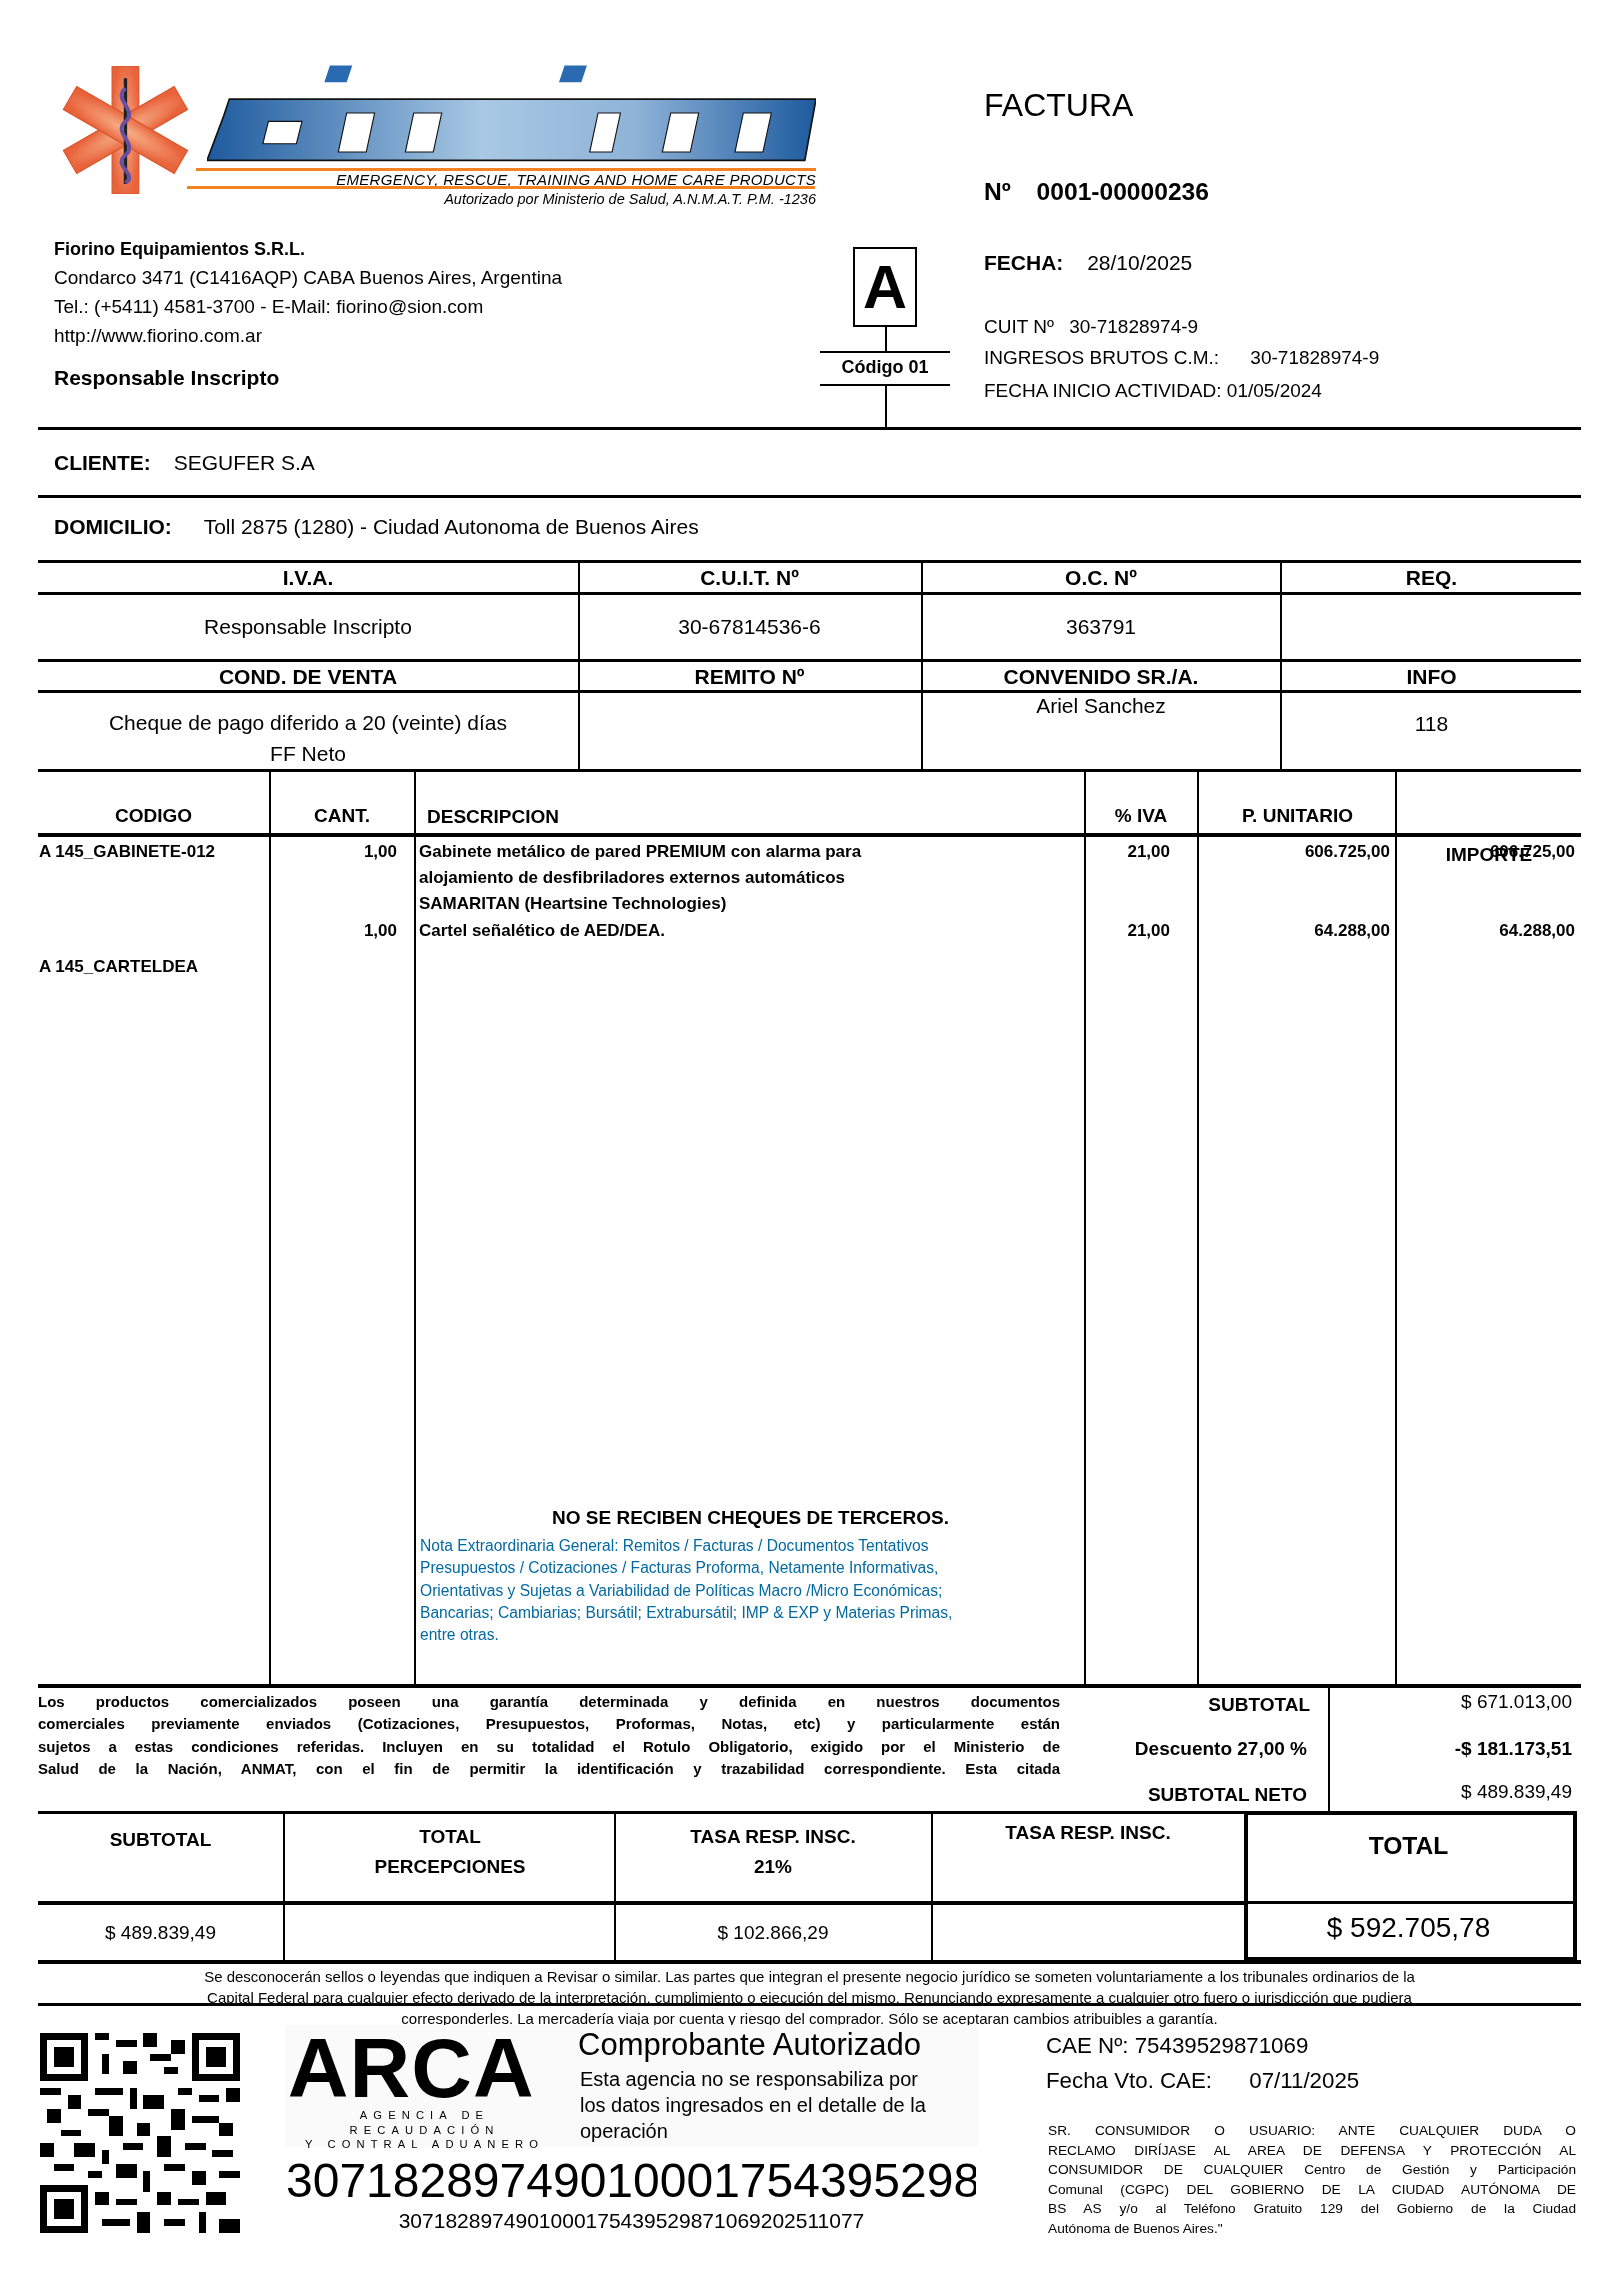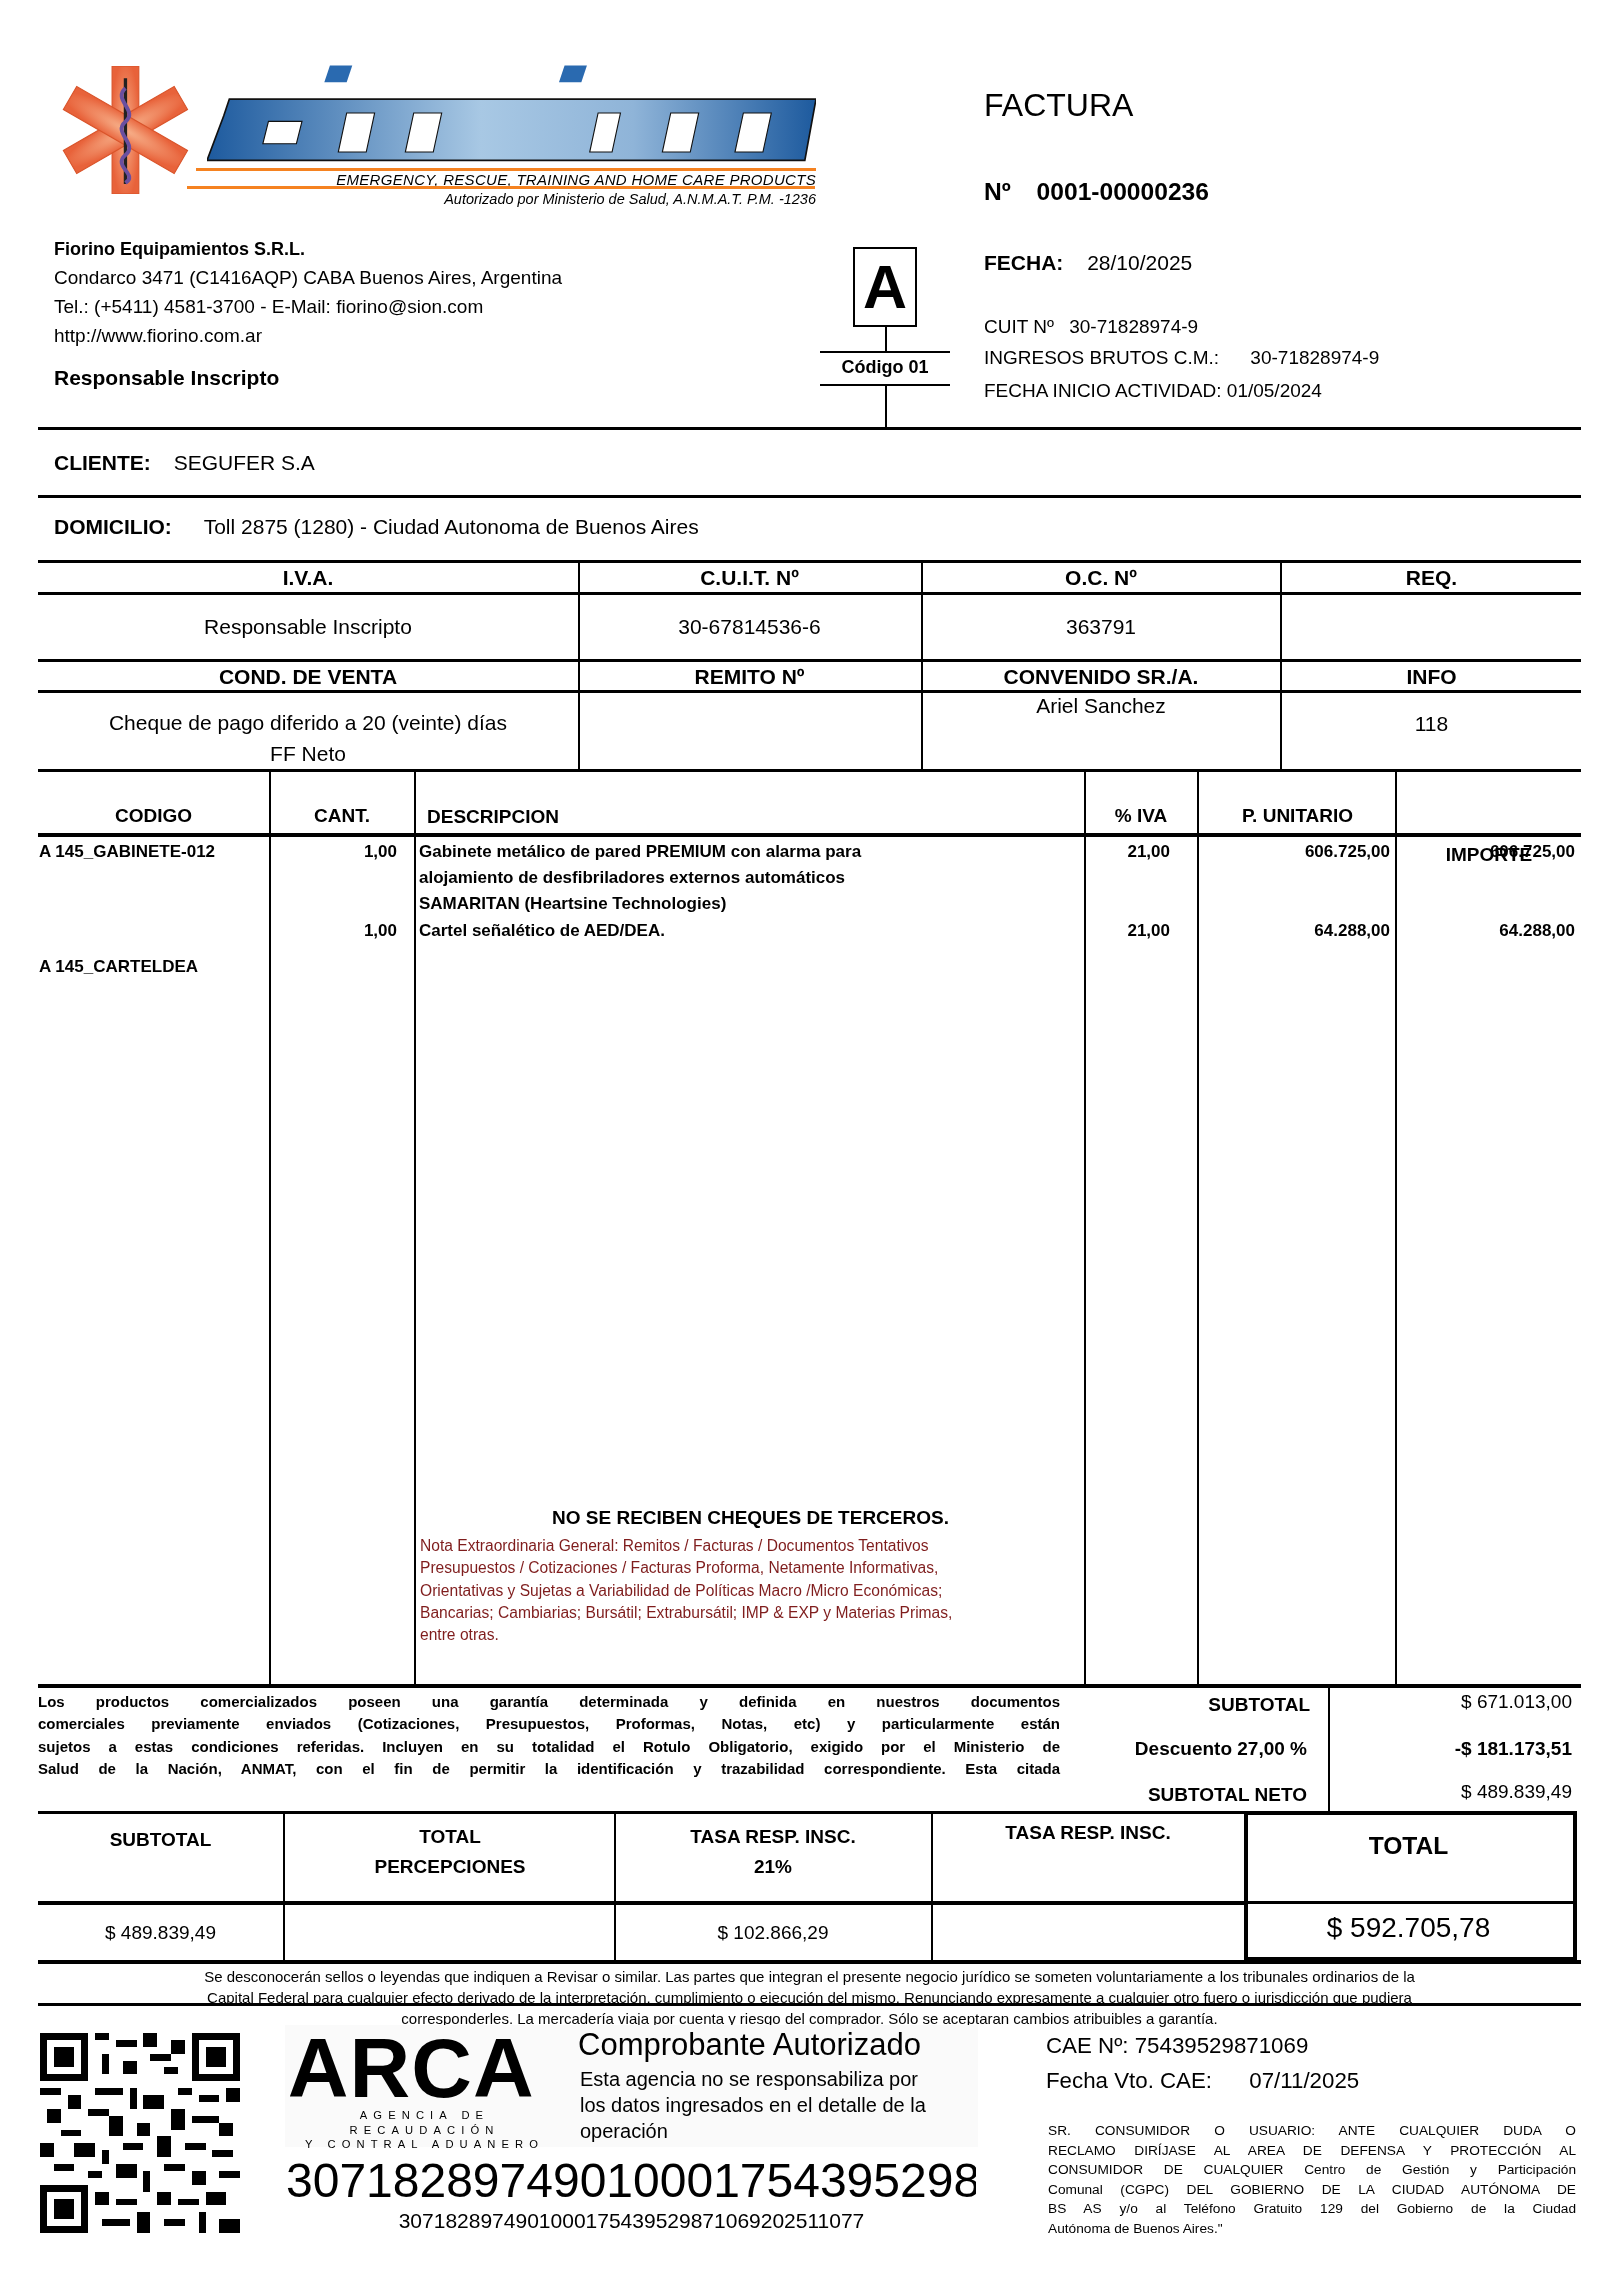--- a/index.html
+++ b/index.html
@@ -18,21 +18,21 @@
   #logo .line1{position:absolute;left:140px;top:108px;width:620px;height:3.4px;background:#f58220;}
   #logo .line2{position:absolute;left:131px;top:126px;width:628px;height:3.4px;background:#f58220;}
   #logo .tag{position:absolute;right:0;top:111px;font-size:15px;font-style:italic;letter-spacing:0.3px;white-space:nowrap;}
   #logo .auth{position:absolute;right:0;top:131px;font-size:14.5px;font-style:italic;white-space:nowrap;}
   .f38{font-size:21px;}
   .f34{font-size:19px;}
   .f32{font-size:18px;}
 
   .cell{position:absolute;display:flex;align-items:center;justify-content:center;text-align:center;}
   .item{position:absolute;font-size:17px;font-weight:bold;line-height:26px;}
-  .blue{color:#7f1d1d;}
+  .blue{color:#0369a1;}
   .just{text-align:justify;text-align-last:justify;}
 </style>
 </head>
 <body>
 
 <div id="logo" class="abs">
   <svg class="star" viewBox="0 0 250 230">
     <defs>
       <radialGradient id="sg" cx="50%" cy="50%" r="55%">
         <stop offset="0" stop-color="#f7b08a"></stop>

